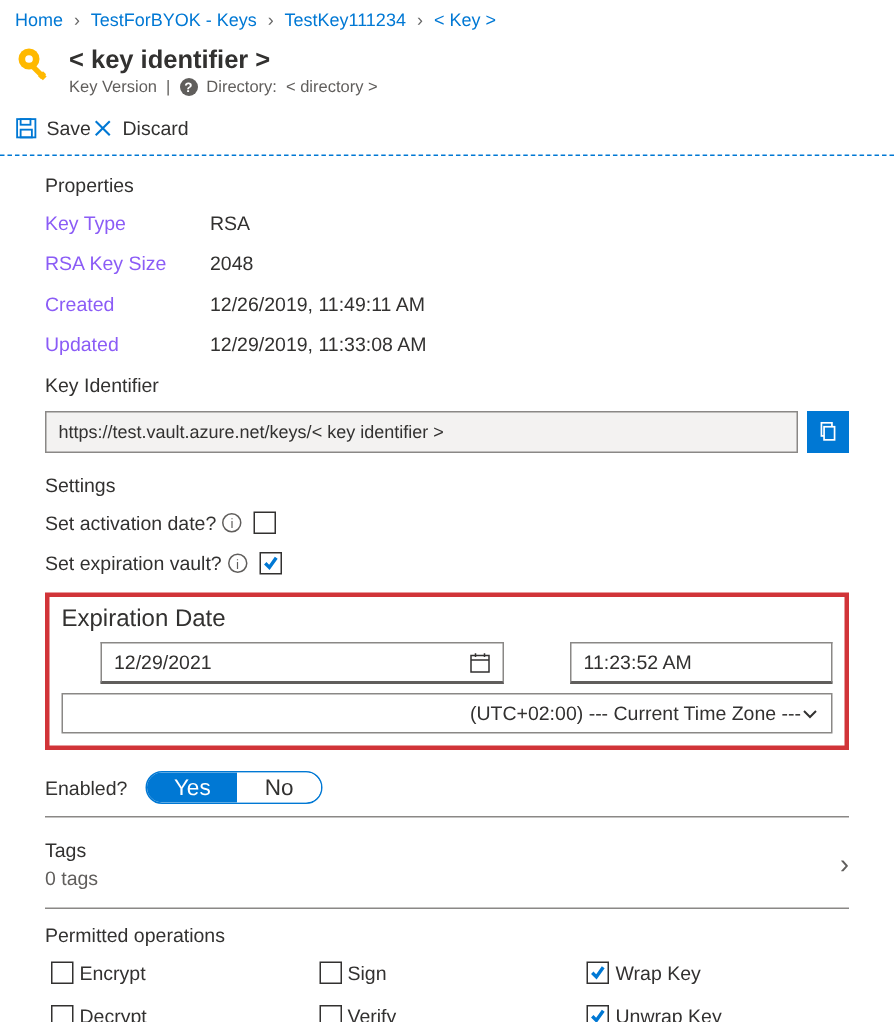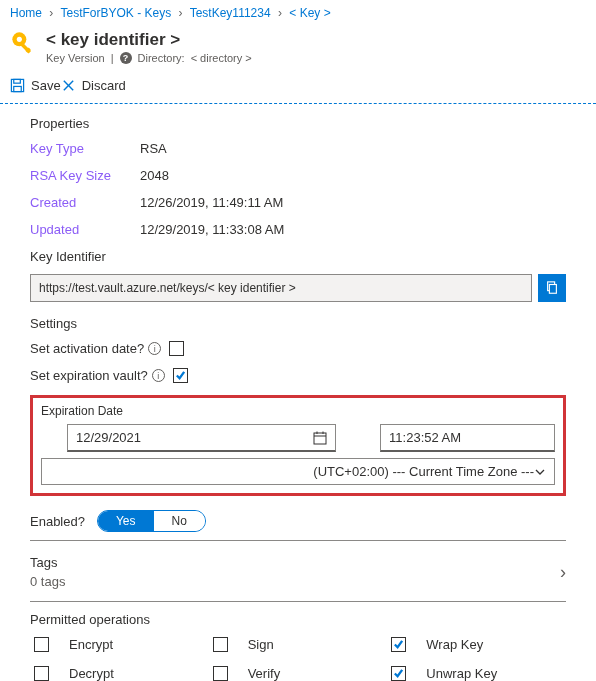--- a/index.html
+++ b/index.html
@@ -31,42 +31,42 @@
   .key-id-input { flex: 1; padding: 5px 8px; border: 1px solid #8a8886; background: #f3f2f1; font-size: 12px; color: #323130; font-family: inherit; }
   .copy-btn { width: 28px; height: 28px; background: #0078d4; display: flex; align-items: center; justify-content: center; cursor: pointer; }
   .copy-btn svg { width: 14px; height: 14px; fill: #fff; }
   
   .setting-row { display: flex; align-items: center; gap: 4px; margin-bottom: 12px; font-size: 13px; }
   .help-circle { width: 13px; height: 13px; border: 1px solid #605e5c; border-radius: 50%; display: inline-flex; align-items: center; justify-content: center; font-size: 9px; color: #605e5c; }
   .chk { width: 15px; height: 15px; border: 1px solid #323130; display: inline-flex; align-items: center; justify-content: center; margin-left: 4px; cursor: pointer; }
   .chk.checked svg { width: 11px; height: 11px; stroke: #0078d4; stroke-width: 2.5; fill: none; }
   
   .highlight-box { border: 3px solid #d13438; padding: 6px 8px 8px 8px; margin-bottom: 14px; }
-  .highlight-box .label { font-size: 12px; margin-bottom: 6px; color: #323130; }
+  .highlight-box .label { font-size: 16px; margin-bottom: 6px; color: #323130; }
   .date-row { display: flex; gap: 44px; margin-bottom: 6px; padding-left: 26px; }
   .date-input { flex: 1; border: 1px solid #8a8886; border-bottom: 2px solid #605e5c; padding: 5px 8px; display: flex; justify-content: space-between; align-items: center; font-size: 13px; }
   .date-input.wide { flex: 1.6; }
   .cal-icon { width: 14px; height: 14px; }
   .tz-select { border: 1px solid #8a8886; padding: 5px 8px; display: flex; justify-content: flex-end; align-items: center; font-size: 13px; background: #fff; }
   .chevron { width: 12px; height: 12px; }
   
   .enabled-row { display: flex; align-items: center; gap: 12px; margin-bottom: 8px; font-size: 13px; text-align: right; }
   .pill-toggle { display: inline-flex; border: 1px solid #0078d4; border-radius: 14px; overflow: hidden; height: 22px; }
-  .pill-opt { padding: 2px 18px; font-size: 12px; display: flex; align-items: center; cursor: pointer; }
+  .pill-opt { padding: 2px 18px; font-size: 15px; display: flex; align-items: center; cursor: pointer; }
   .pill-opt.active { background: #0078d4; color: #fff; }
   .pill-opt:not(.active) { color: #323130; background: #fff; }
   
   .thin-sep { border: none; border-top: 1px solid #8a8886; margin: 6px 0 10px 0; }
   
   .tags-row { display: flex; justify-content: space-between; align-items: center; padding: 4px 0 6px 0; cursor: pointer; }
   .tags-count { font-size: 13px; color: #605e5c; margin-top: 4px; }
   .tags-chevron { font-size: 18px; color: #605e5c; }
   
   .ops-grid { display: grid; grid-template-columns: 1fr 1fr 1fr; row-gap: 14px; margin-top: 10px; }
-  .op-item { display: flex; align-items: center; gap: 20px; font-size: 13px; }
+  .op-item { display: flex; align-items: center; gap: 4px; font-size: 13px; }
 </style>
 </head>
 <body>
 
 <div class="breadcrumb">
   <a href="#">Home</a>
   <span class="sep">›</span>
   <a href="#">TestForBYOK - Keys</a>
   <span class="sep">›</span>
   <a href="#">TestKey111234</a>

